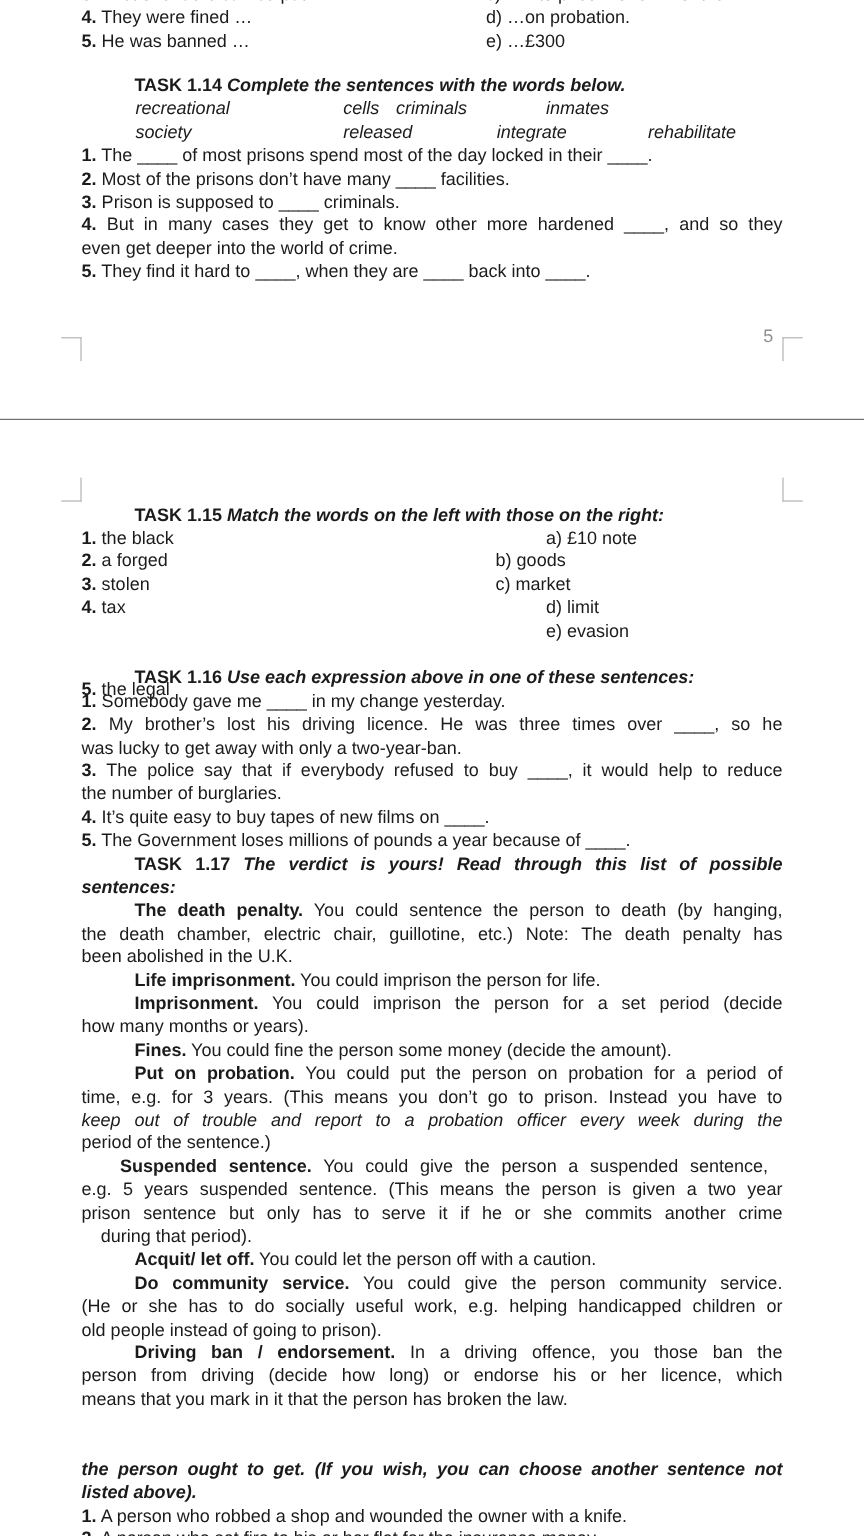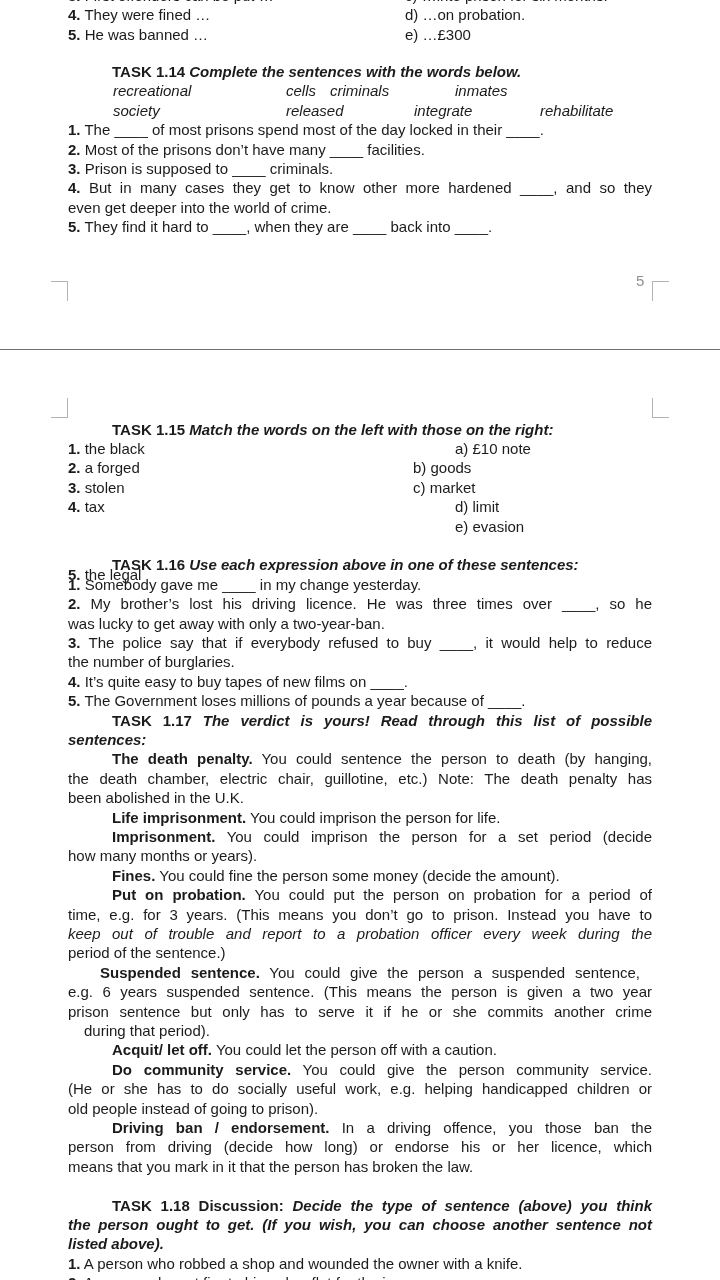--- a/index.html
+++ b/index.html
@@ -81,28 +81,27 @@
     <div class="ln" style="top: 788.2px; left: 68px;"><span>been abolished in the U.K.</span></div>
     <div class="ln" style="top: 807.6px; left: 112px;"><span class="b">Life imprisonment.</span><span> You could imprison the person for life.</span></div>
     <div class="ln jl" style="top: 827px; left: 112px; width: 540px;"><span class="b">Imprisonment.</span><span> You could imprison the person for a set period (decide</span></div>
     <div class="ln" style="top: 846.4px; left: 68px;"><span>how many months or years).</span></div>
     <div class="ln" style="top: 865.8px; left: 112px;"><span class="b">Fines.</span><span> You could fine the person some money (decide the amount).</span></div>
     <div class="ln jl" style="top: 885.2px; left: 112px; width: 540px;"><span class="b">Put on probation.</span><span> You could put the person on probation for a period of</span></div>
     <div class="ln jl" style="top: 904.6px; left: 68px; width: 584px;"><span>time, e.g. for 3 years. (This means you don’t go to prison. Instead you have to</span></div>
     <div class="ln jl" style="top: 924px; left: 68px; width: 584px; font-style: italic;"><span>keep out of trouble and report to a probation officer every week during the</span></div>
     <div class="ln" style="top: 943.4px; left: 68px;"><span>period of the sentence.)</span></div>
     <div class="ln jl" style="top: 962.8px; left: 100px; width: 540px;"><span class="b">Suspended sentence.</span><span> You could give the person a suspended sentence,</span></div>
-    <div class="ln jl" style="top: 982.2px; left: 68px; width: 584px;"><span>e.g. 6 years suspended sentence. (This means the person is given a two year</span></div>
+    <div class="ln jl" style="top: 982.2px; left: 68px; width: 584px;"><span>e.g. 5 years suspended sentence. (This means the person is given a two year</span></div>
     <div class="ln jl" style="top: 1001.6px; left: 68px; width: 584px;"><span>prison sentence but only has to serve it if he or she commits another crime</span></div>
     <div class="ln" style="top: 1021px; left: 68px; margin-left: 16px;"><span>during that period).</span></div>
     <div class="ln" style="top: 1040.4px; left: 112px;"><span class="b">Acquit/ let off.</span><span> You could let the person off with a caution.</span></div>
     <div class="ln jl" style="top: 1059.8px; left: 112px; width: 540px;"><span class="b">Do community service.</span><span> You could give the person community service.</span></div>
     <div class="ln jl" style="top: 1079.2px; left: 68px; width: 584px;"><span>(He or she has to do socially useful work, e.g. helping handicapped children or</span></div>
     <div class="ln" style="top: 1098.6px; left: 68px;"><span>old people instead of going to prison).</span></div>
     <div class="ln jl" style="top: 1118px; left: 112px; width: 540px;"><span class="b">Driving ban / endorsement.</span><span> In a driving offence, you those ban the</span></div>
     <div class="ln jl" style="top: 1137.4px; left: 68px; width: 584px;"><span>person from driving (decide how long) or endorse his or her licence, which</span></div>
     <div class="ln" style="top: 1156.8px; left: 68px;"><span>means that you mark in it that the person has broken the law.</span></div>
-    <div class="ln jl" style="top: 1195.6px; left: 112px; width: 540px;"><span class="b">TASK 1.18 Discussion: </span><span class="bi">Decide the type of sentence (above) you think</span></div>
     <div class="ln jl" style="top: 1215px; left: 68px; width: 584px;"><span class="bi">the person ought to get. (If you wish, you can choose another sentence not</span></div>
     <div class="ln" style="top: 1234.4px; left: 68px;"><span class="bi">listed above).</span></div>
     <div class="ln" style="top: 1253.8px; left: 68px;"><span class="b">1.</span><span> A person who robbed a shop and wounded the owner with a knife.</span></div>
     <div class="ln" style="top: 1273.2px; left: 68px;"><span class="b">2.</span><span> A person who set fire to his or her flat for the insurance money.</span></div>
   </div>
 
 </body></html>

